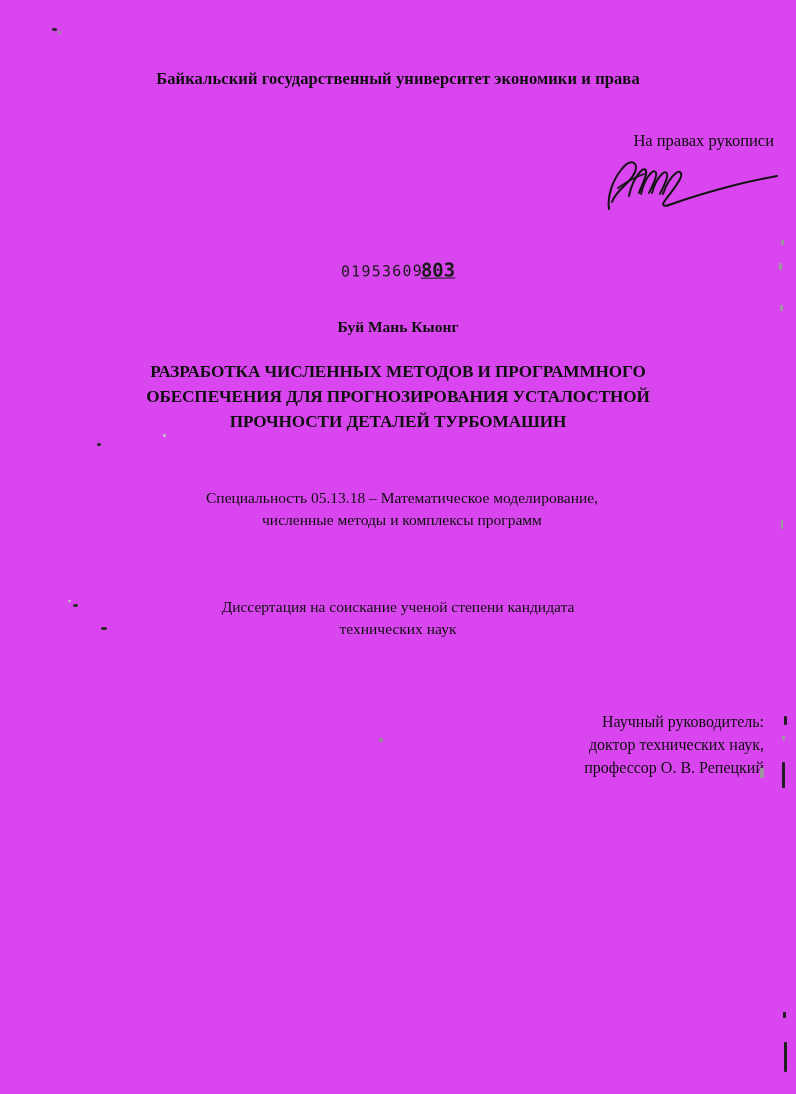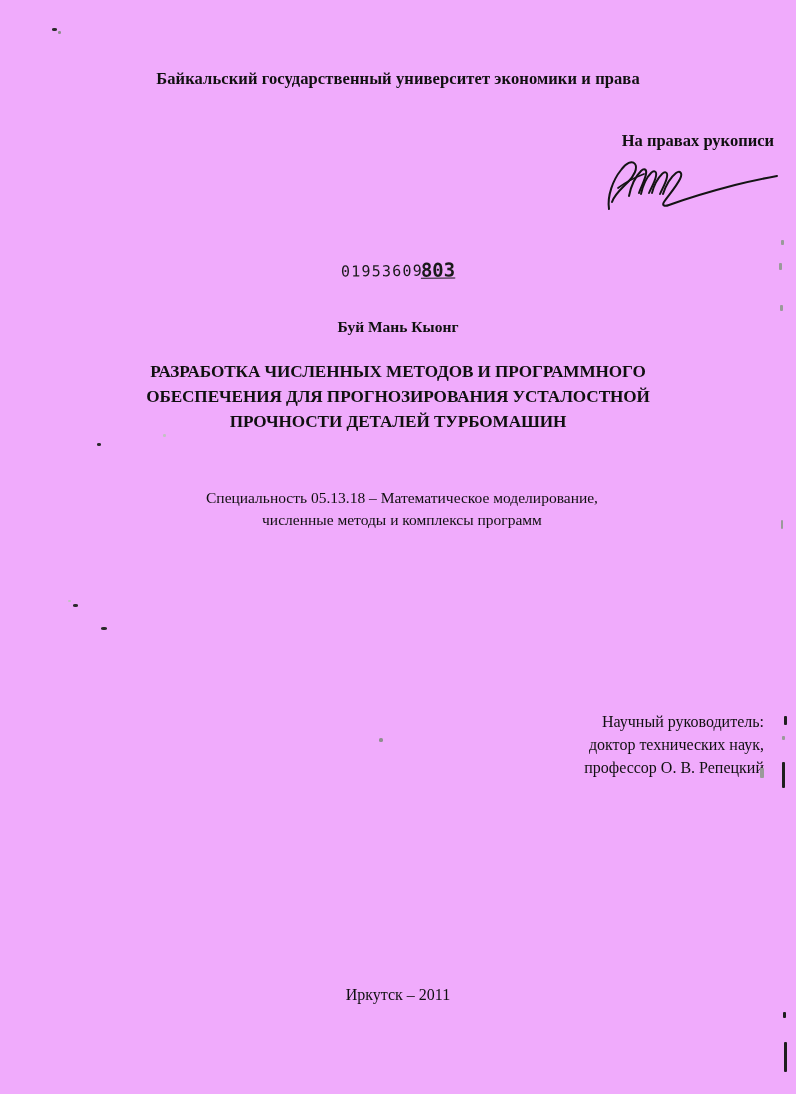--- a/index.html
+++ b/index.html
@@ -8,21 +8,21 @@
     background: #ffffff;
   }
   body {
     font-family: "Liberation Serif", "DejaVu Serif", serif;
     color: #0d0d0d;
   }
   #page {
     position: relative;
     width: 796px;
     height: 1094px;
-    background: #f0abfc;
+    background: #d946ef;
     overflow: hidden;
   }
 
   
   .tx {
     position: absolute;
     text-align: center;
     line-height: 1.30;
     color: #101010;
     white-space: pre-line;
@@ -33,21 +33,21 @@
     top: 68px;
     font-size: 16.5px;
     font-weight: 700;
     letter-spacing: 0.1px;
   }
 
   .manuscript {
     right: 22px;
     top: 130px;
     font-size: 16.5px;
-    font-weight: 700;
+    font-weight: 400;
     text-align: right;
   }
 
   .stamp-number {
     left: 0; right: 0;
     top: 238px;
     font-family: "DejaVu Sans Mono", "Liberation Mono", monospace;
     font-size: 15px;
     letter-spacing: 1.2px;
     color: #1a1a1a;
@@ -157,26 +157,27 @@
     <span>01953609</span><span class="overstrike">803</span>
   </div>
 
   <div class="tx author">Буй Мань Кыонг</div>
 
   <div class="tx title">РАЗРАБОТКА ЧИСЛЕННЫХ МЕТОДОВ И ПРОГРАММНОГО ОБЕСПЕЧЕНИЯ ДЛЯ ПРОГНОЗИРОВАНИЯ  УСТАЛОСТНОЙ ПРОЧНОСТИ  ДЕТАЛЕЙ ТУРБОМАШИН</div>
 
   <div class="tx specialty">Специальность 05.13.18  –  Математическое моделирование,
 численные методы и комплексы программ</div>
 
+  <div class="tx degree">Диссертация на соискание ученой степени кандидата
+технических наук</div>
 
   <div class="tx supervisor">Научный руководитель:
 доктор технических наук,
 профессор О. В. Репецкий</div>
 
-  <div class="tx place-year">Иркутск – 2011</div>
 
   <div class="speck" style="left:52px;  top:28px;  width:5px;  height:3px;"></div>
   <div class="speck faint" style="left:58px;  top:31px;  width:3px;  height:3px;"></div>
   <div class="speck" style="left:97px;  top:443px; width:4px;  height:3px;"></div>
   <div class="speck vsoft" style="left:163px; top:434px; width:3px;  height:3px;"></div>
   <div class="speck" style="left:73px;  top:604px; width:5px;  height:3px;"></div>
   <div class="speck vsoft" style="left:68px;  top:600px; width:3px;  height:2px;"></div>
   <div class="speck" style="left:101px; top:627px; width:6px;  height:3px;"></div>
   <div class="speck faint" style="left:379px; top:738px; width:4px;  height:4px;"></div>
 

